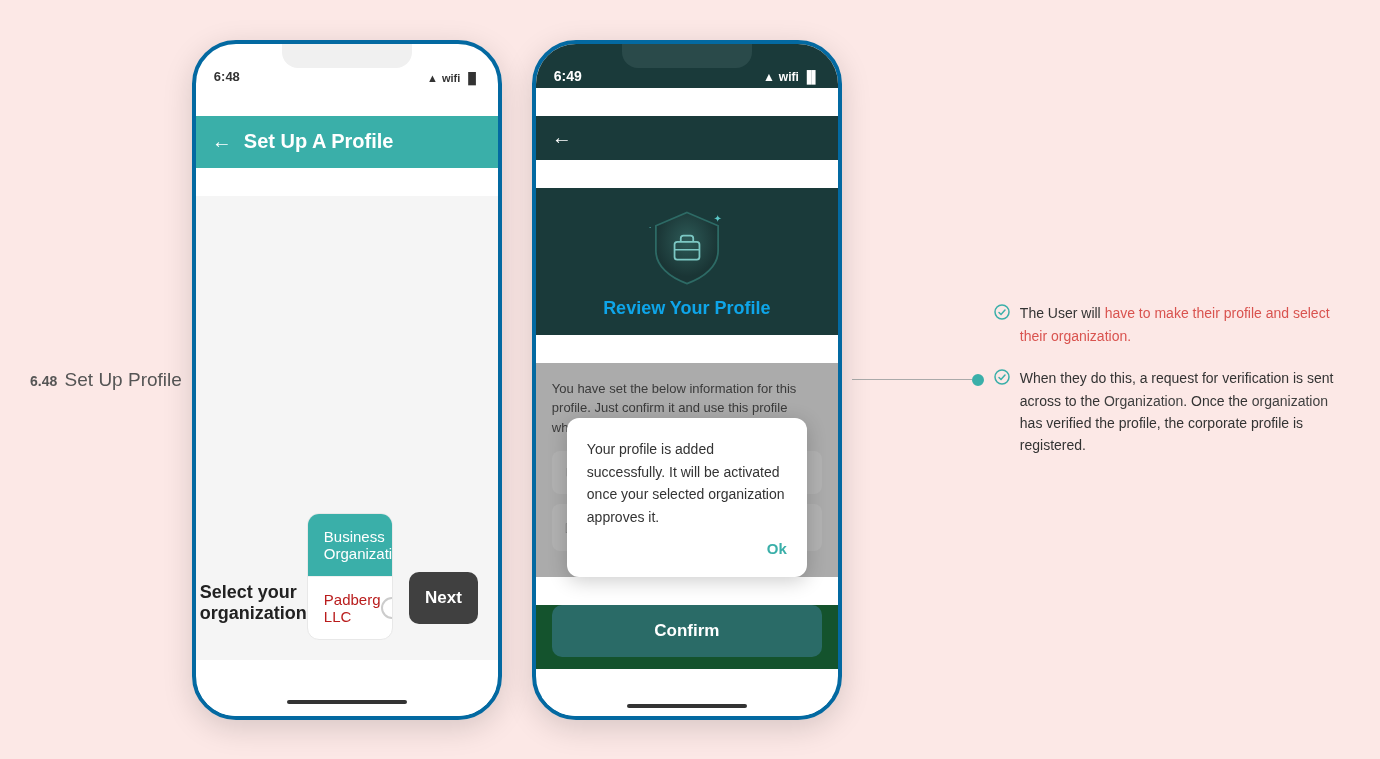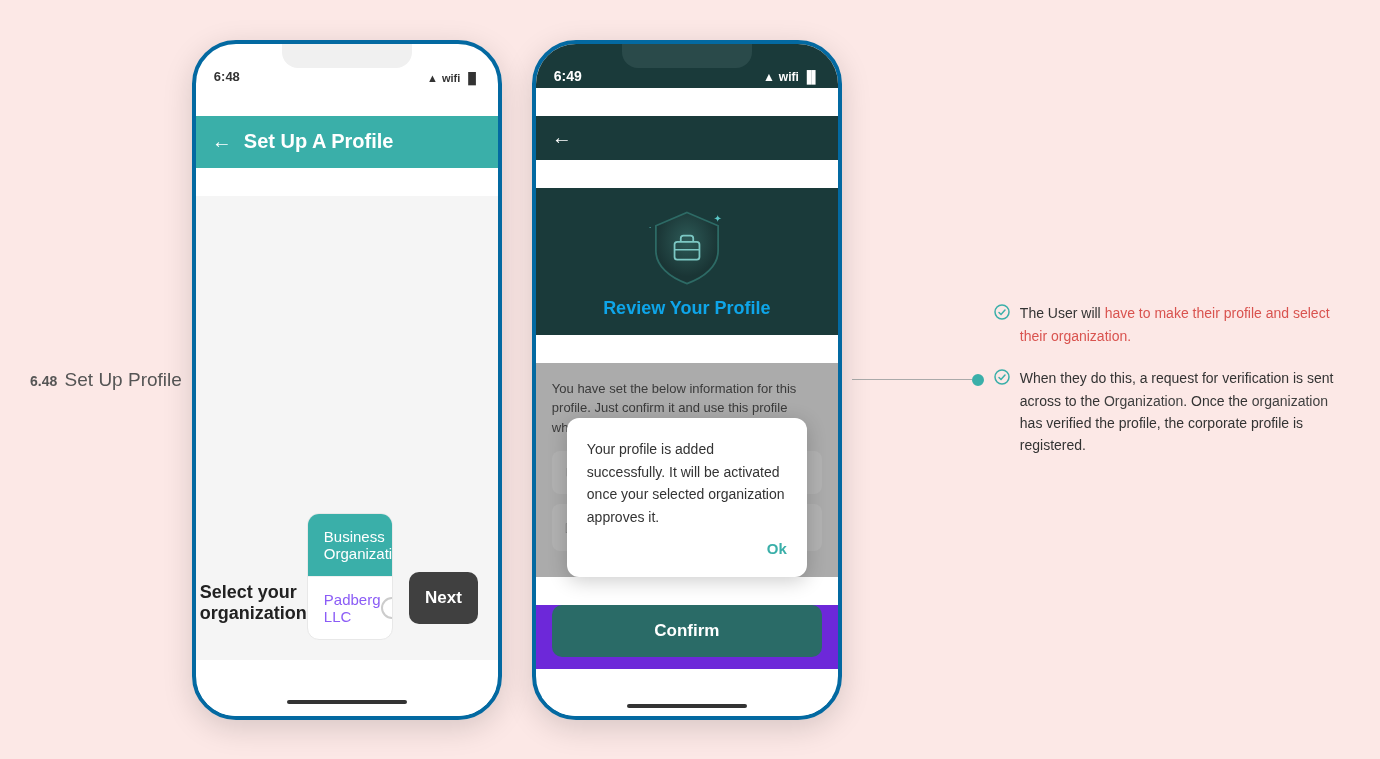--- a/index.html
+++ b/index.html
@@ -129,21 +129,21 @@
     }
 
     .org-option:last-child { border-bottom: none; }
 
     .org-option.selected {
       background: #3aafa9;
     }
 
     .org-option-name {
       font-size: 15px;
-      color: #8b5cf6;
+      color: #b91c1c;
     }
 
     .org-option.selected .org-option-name {
       color: white;
       font-weight: 500;
     }
 
     .radio-circle {
       width: 22px;
       height: 22px;
@@ -481,21 +481,21 @@
         </div>
 
         <div class="dialog-overlay">
           <div class="dialog-box">
             <p class="dialog-text">Your profile is added successfully. It will be activated once your selected organization approves it.</p>
             <div class="dialog-ok">Ok</div>
           </div>
         </div>
       </div>
 
-      <div style="background:#6d28d9; padding-bottom:4px; flex-shrink:0;">
+      <div style="background:#14532d; padding-bottom:4px; flex-shrink:0;">
         <button class="confirm-btn">Confirm</button>
       </div>
 
       <div class="phone-home-bar">
         <div class="home-indicator"></div>
       </div>
     </div>
   </div>
 
   <div style="display:flex; align-items:center; flex:1; margin-left: 10px;">

